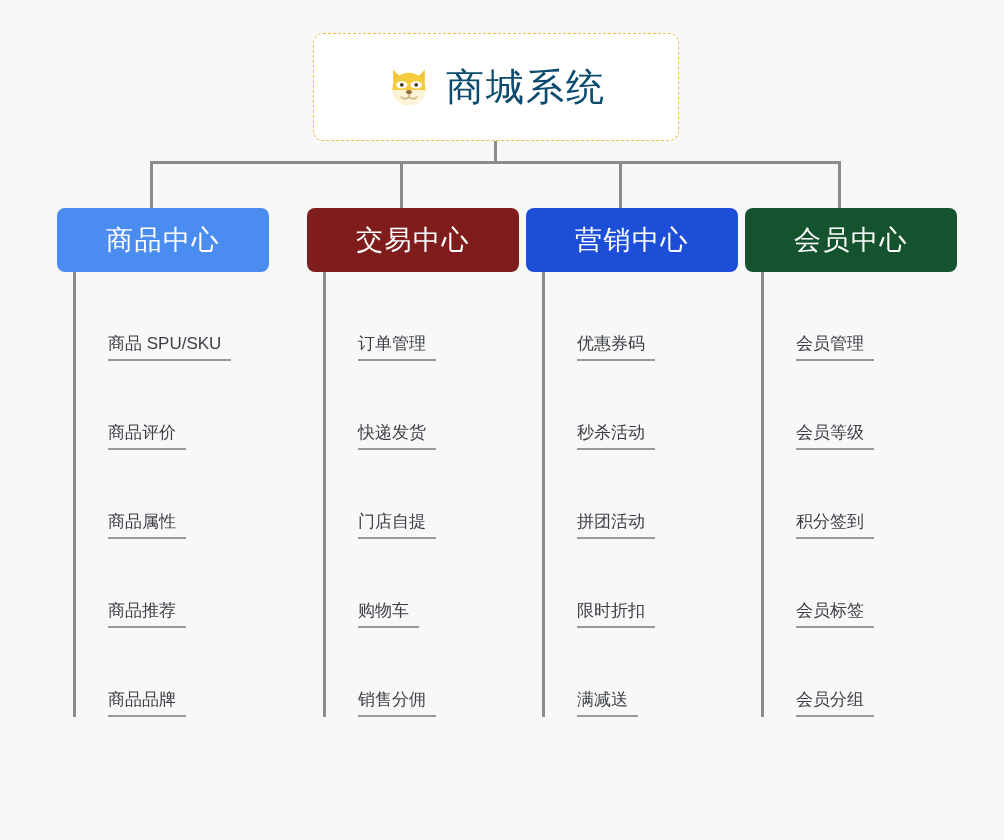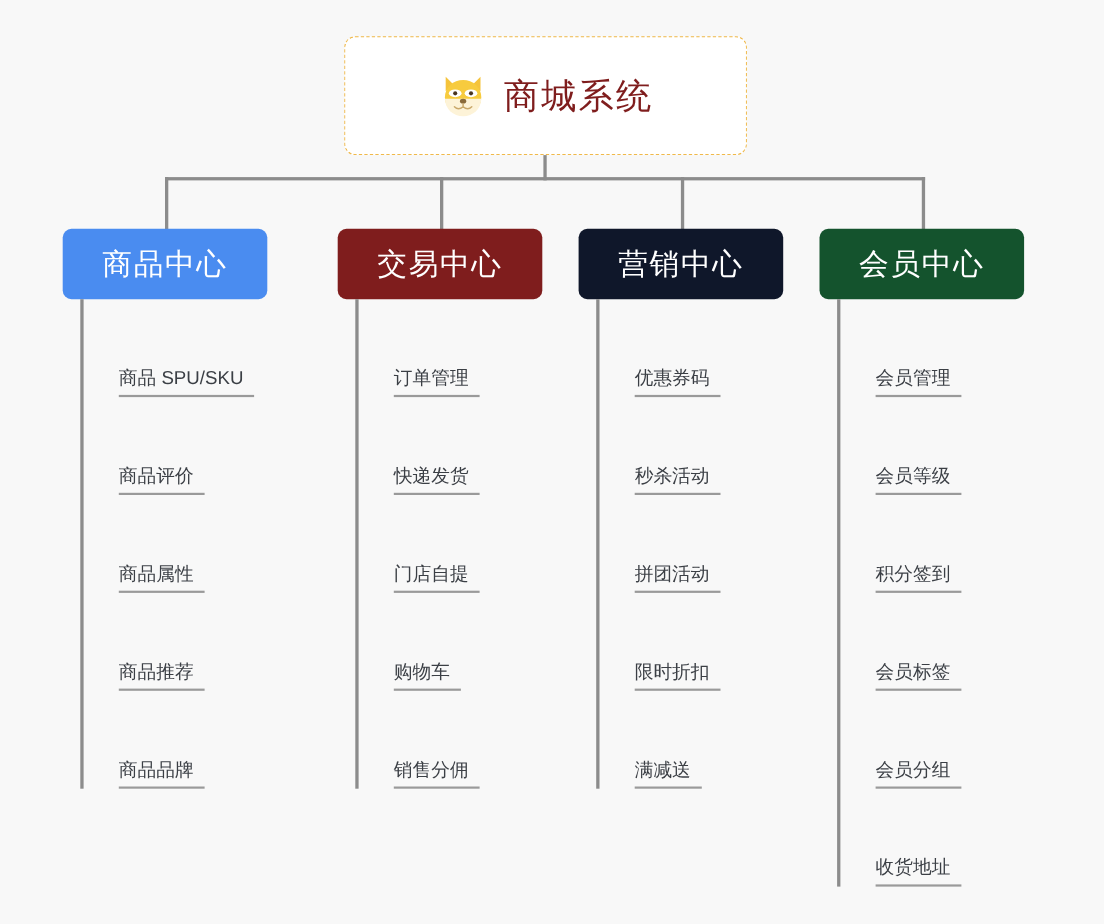--- a/index.html
+++ b/index.html
@@ -30,22 +30,22 @@
     background: #ffffff;
     border: 1.5px dashed #f0b94a;
     border-radius: 10px;
     box-sizing: border-box;
     display: flex;
     align-items: center;
     justify-content: center;
     gap: 14px;
   }
   .root-title {
-    font-size: 32px;
-    color: #7f1d1d;
+    font-size: 38px;
+    color: #0c4a6e;
     letter-spacing: 2px;
     line-height: 1;
     white-space: nowrap;
   }
   .shiba-icon {
     width: 46px;
     height: 46px;
     display: block;
     flex: 0 0 auto;
   }
@@ -73,21 +73,21 @@
     height: 48px;
   }
 
   
   .column {
     position: absolute;
     top: 208px;
     width: 190px;
   }
   .cat-header {
-    width: 186px;
+    width: 212px;
     height: 64px;
     border-radius: 8px;
     display: flex;
     align-items: center;
     justify-content: center;
     box-sizing: border-box;
     color: #ffffff;
     font-size: 27px;
     letter-spacing: 1.5px;
     white-space: nowrap;
@@ -191,21 +191,21 @@
       <div class="leaf-item">
         <span class="leaf-label">购物车<span class="leaf-underline" style="width:100%;"></span></span>
       </div>
       <div class="leaf-item">
         <span class="leaf-label">销售分佣<span class="leaf-underline" style="width:100%;"></span></span>
       </div>
     </div>
   </div>
 
   <div class="column" style="left:526px;">
-    <div class="cat-header" style="background:#0f172a;">
+    <div class="cat-header" style="background:#1d4ed8;">
       <span>营销中心</span>
     </div>
     <div class="leaf-stack">
       <div class="leaf-item">
         <span class="leaf-label">优惠券码<span class="leaf-underline" style="width:100%;"></span></span>
       </div>
       <div class="leaf-item">
         <span class="leaf-label">秒杀活动<span class="leaf-underline" style="width:100%;"></span></span>
       </div>
       <div class="leaf-item">
@@ -233,19 +233,16 @@
       </div>
       <div class="leaf-item">
         <span class="leaf-label">积分签到<span class="leaf-underline" style="width:100%;"></span></span>
       </div>
       <div class="leaf-item">
         <span class="leaf-label">会员标签<span class="leaf-underline" style="width:100%;"></span></span>
       </div>
       <div class="leaf-item">
         <span class="leaf-label">会员分组<span class="leaf-underline" style="width:100%;"></span></span>
       </div>
-      <div class="leaf-item">
-        <span class="leaf-label">收货地址<span class="leaf-underline" style="width:100%;"></span></span>
-      </div>
     </div>
   </div>
 
 </div>
 
 </body></html>

